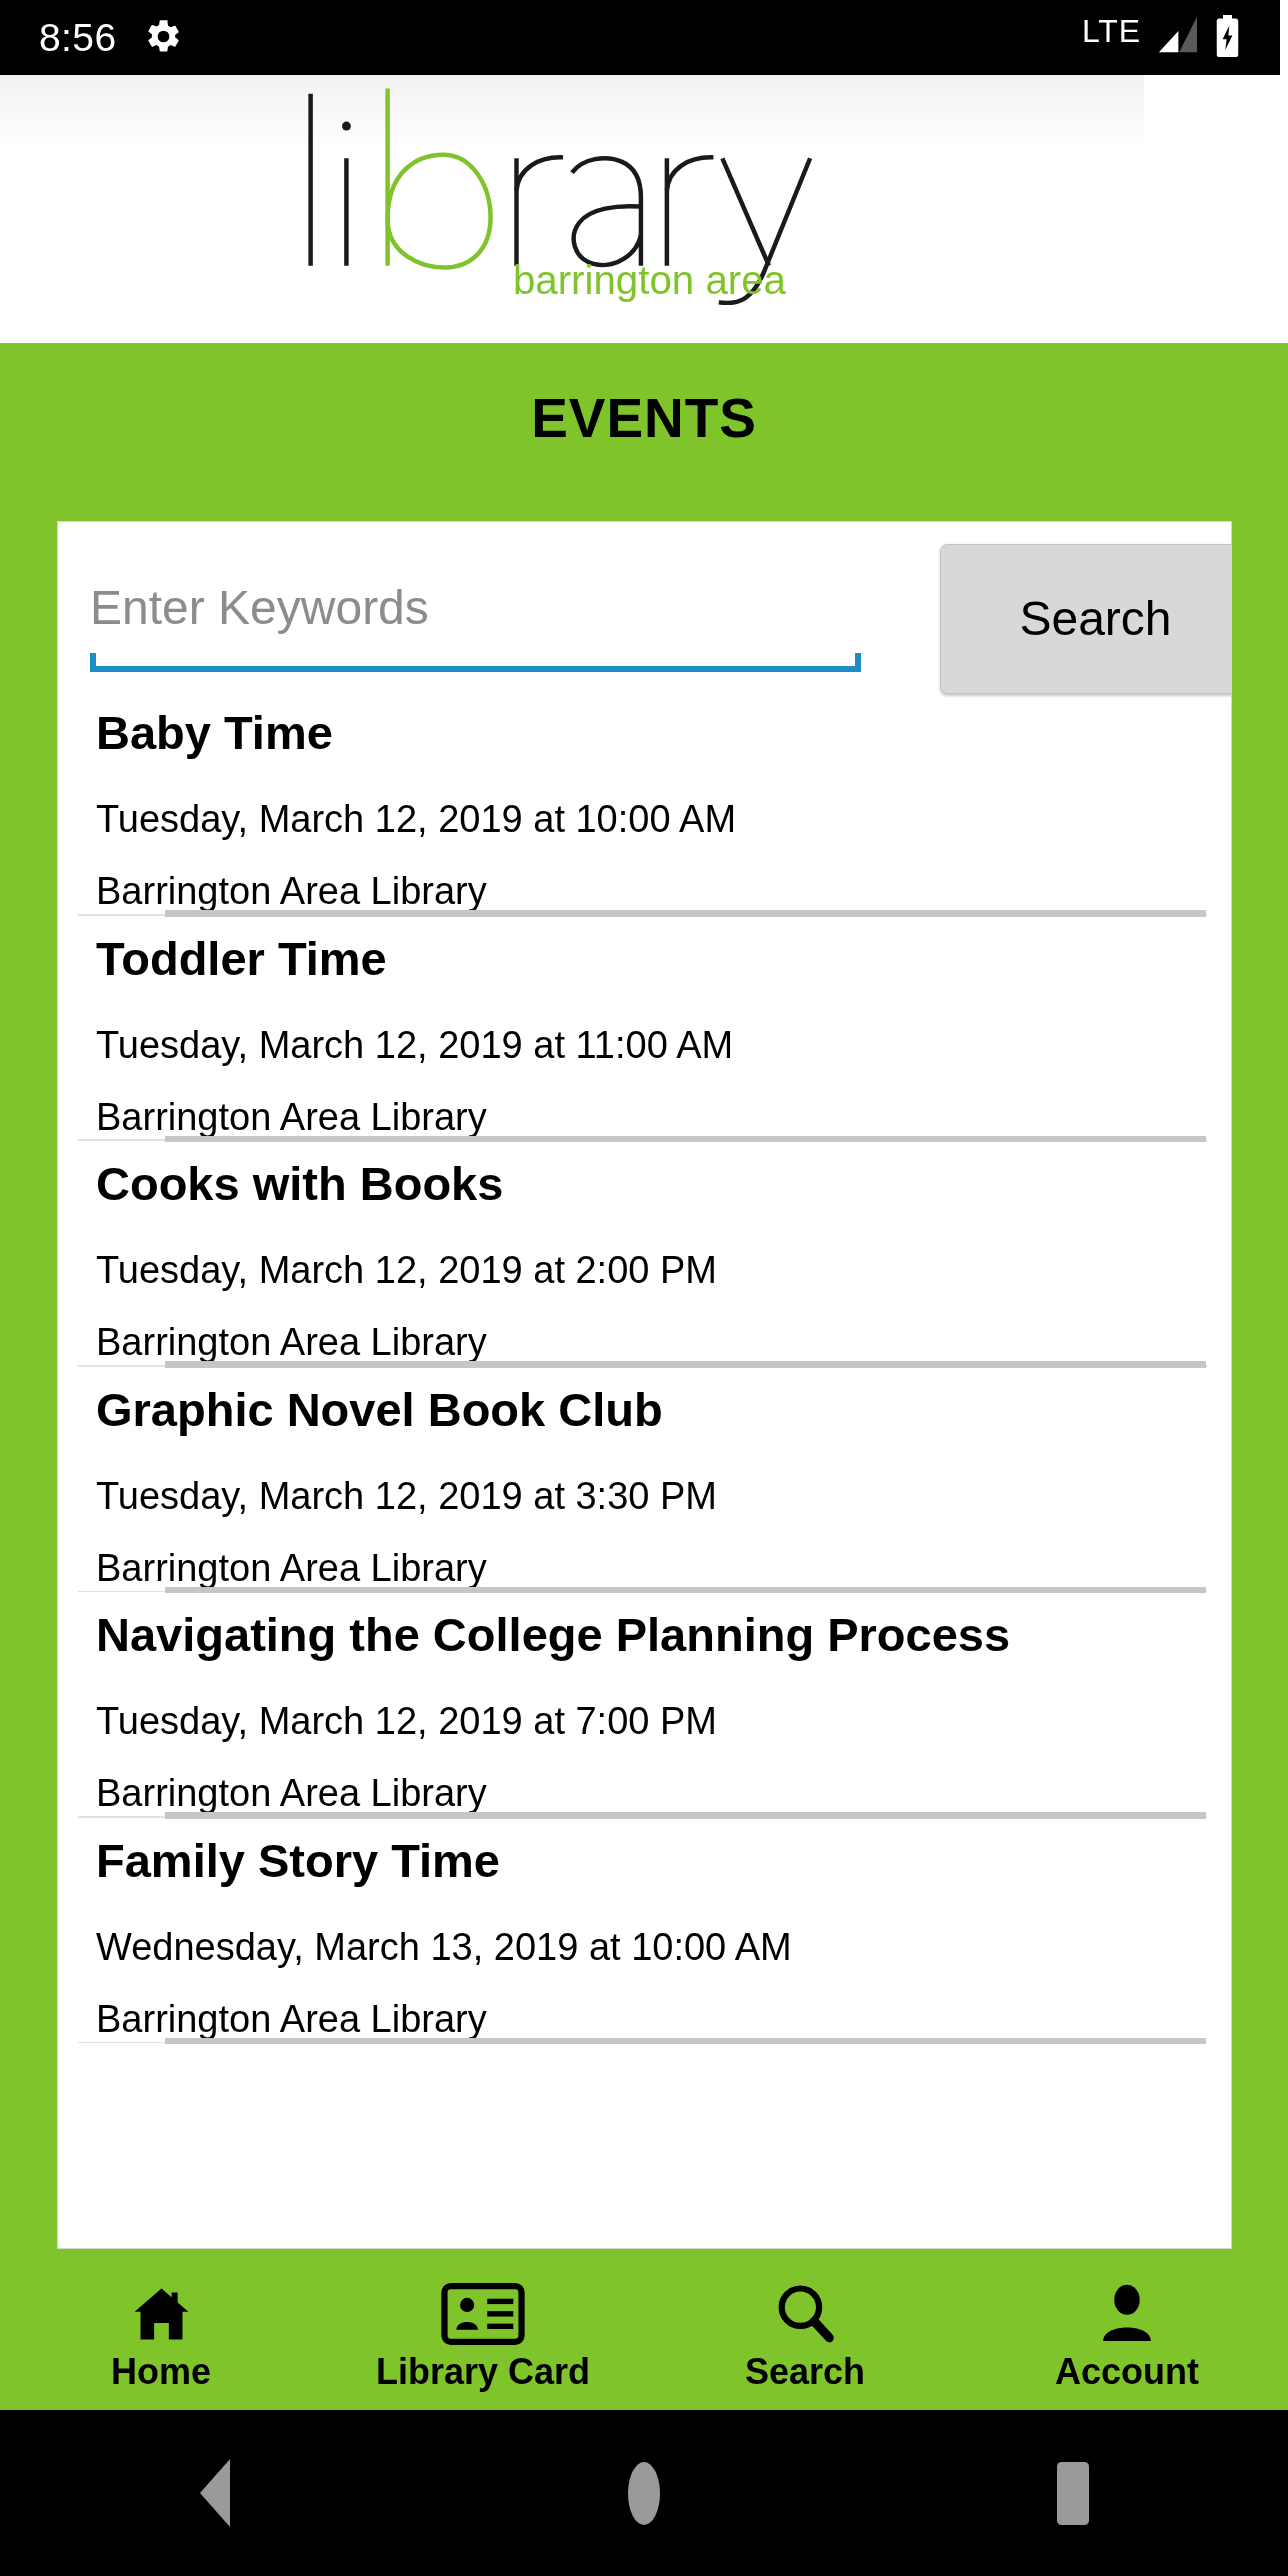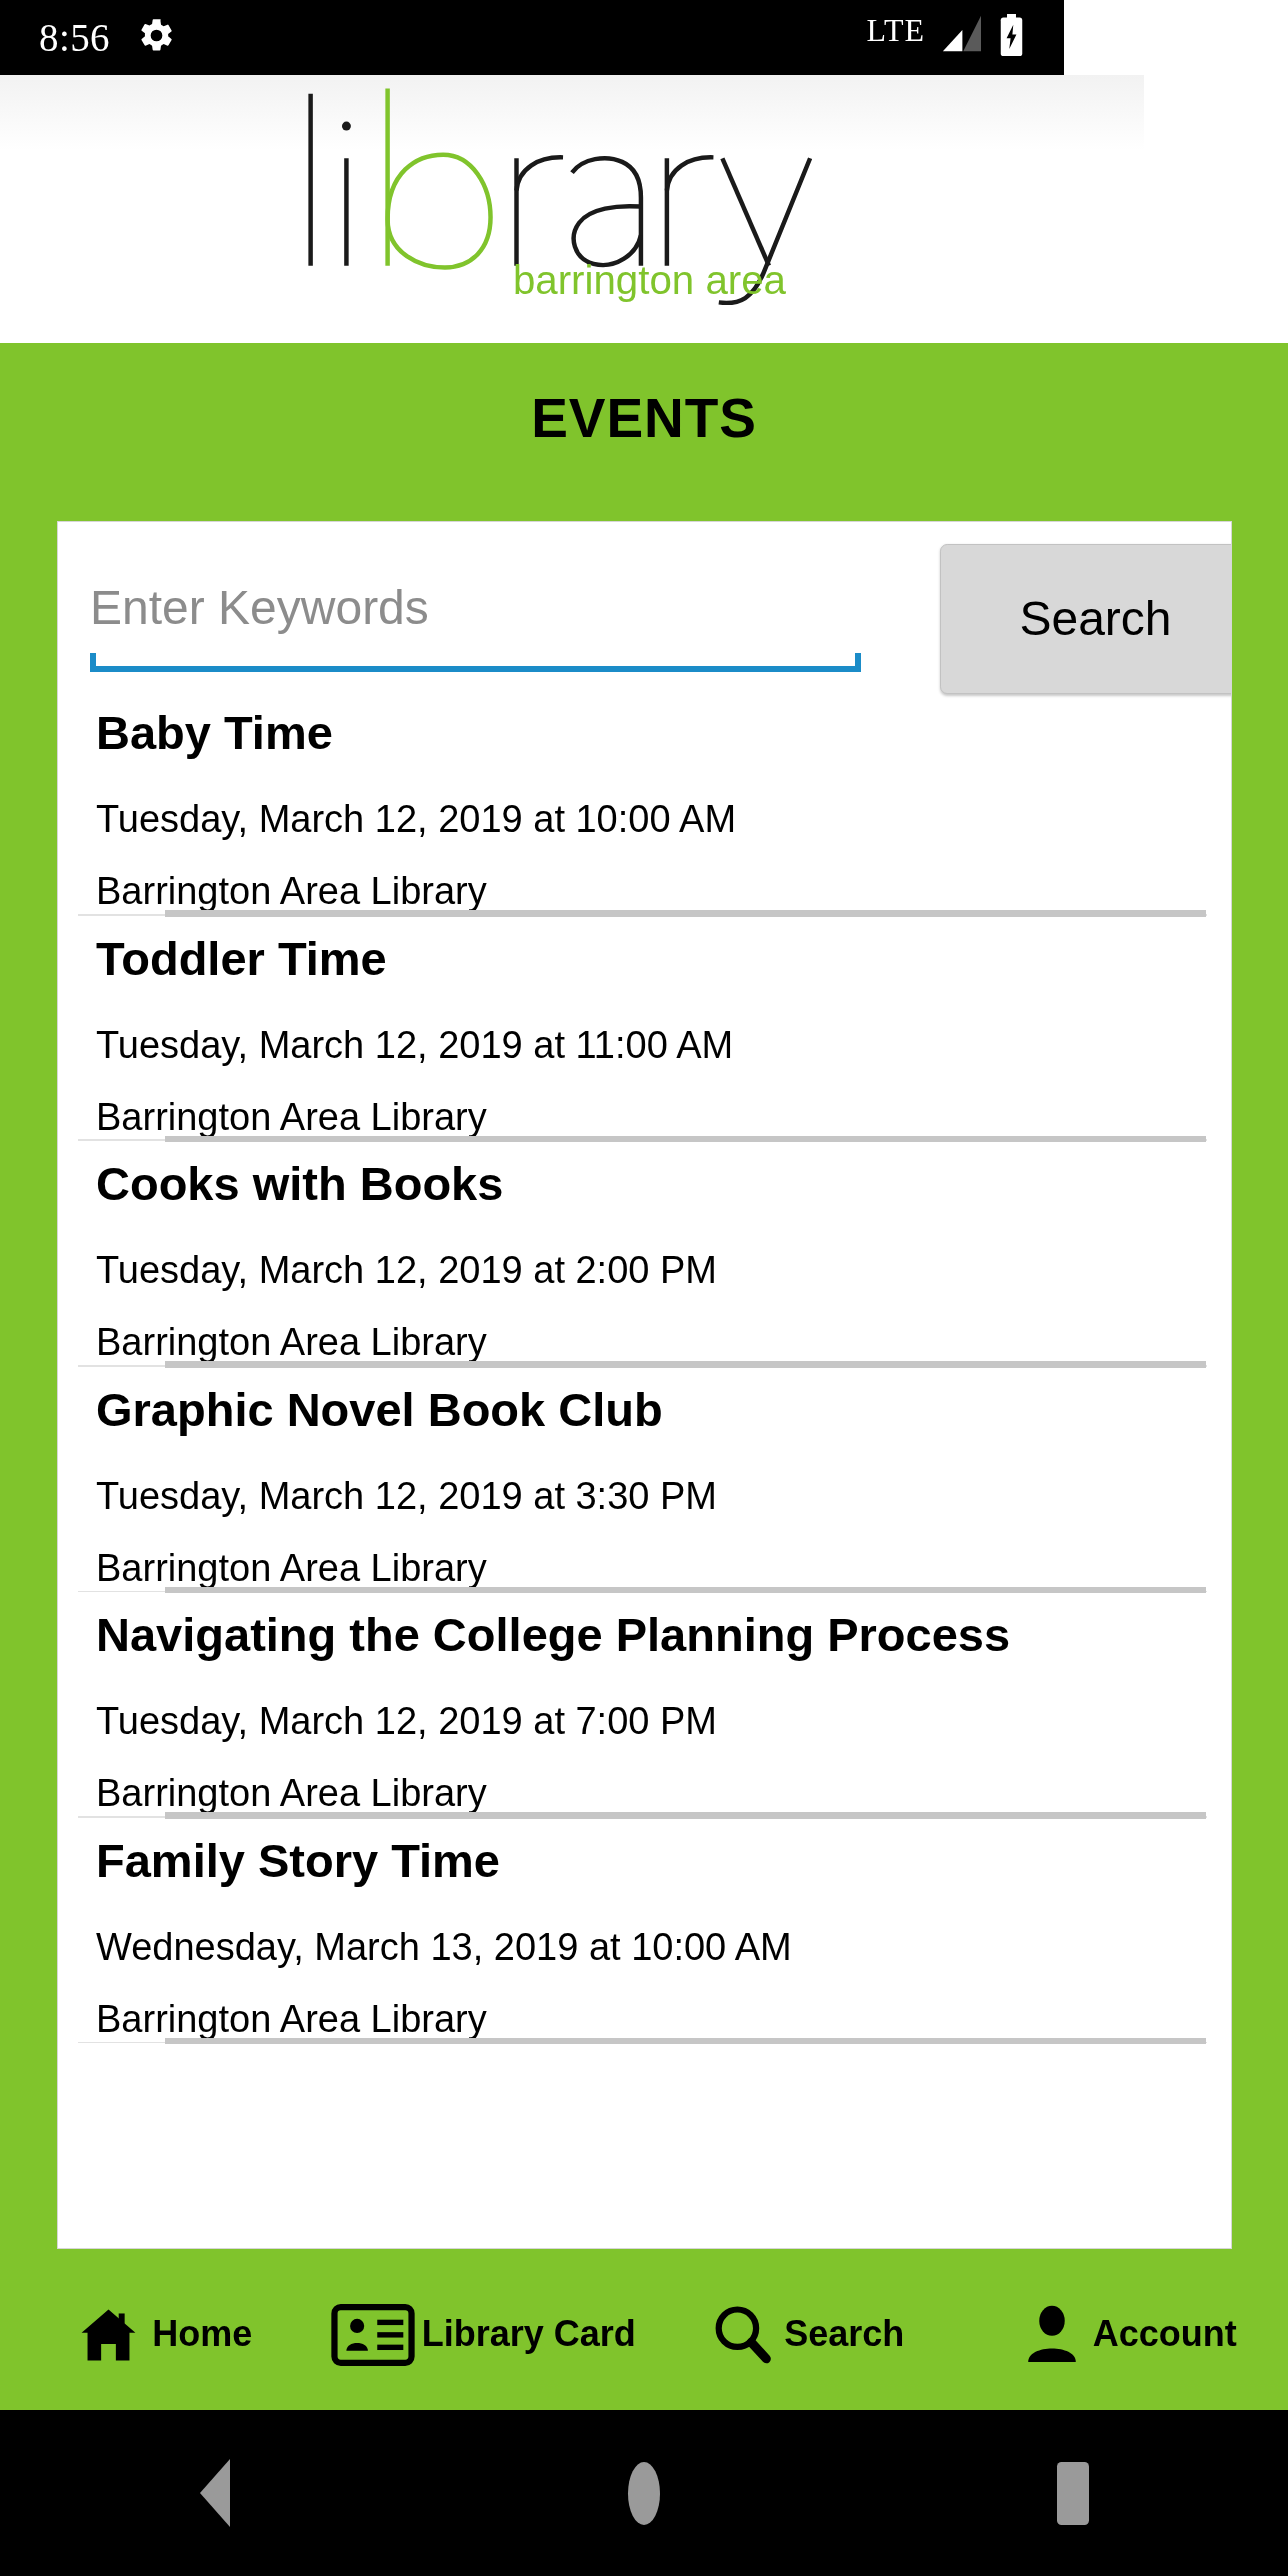--- a/index.html
+++ b/index.html
@@ -18,29 +18,28 @@
     width: 1288px;
     height: 2576px;
     background: #ffffff;
     overflow: hidden;
   }
 
   
   .statusbar {
     position: absolute;
     top: 0; left: 0;
-    width: 1064px;
+    width: 1280px;
     height: 75px;
     background: #000000;
     display: flex;
     align-items: center;
     justify-content: space-between;
     padding: 4px 39px;
     box-sizing: border-box;
-    font-family: Liberation Serif, serif;
   }
   .status-left {
     display: flex;
     align-items: center;
     gap: 27px;
   }
   .status-clock {
     color: #ffffff;
     font-size: 39px;
     letter-spacing: 0.4px;
@@ -239,21 +238,21 @@
     left: 0;
     top: 2258px;
     width: 1288px;
     height: 152px;
     background: #80c42c;
     display: flex;
   }
   .tab {
     flex: 1;
     display: flex;
-    flex-direction: row;
+    flex-direction: column;
     align-items: center;
     justify-content: center;
     gap: 5.4px;
     cursor: pointer;
   }
   .tab-icon {
     height: 70px;
     display: flex;
     align-items: flex-end;
     justify-content: center;

